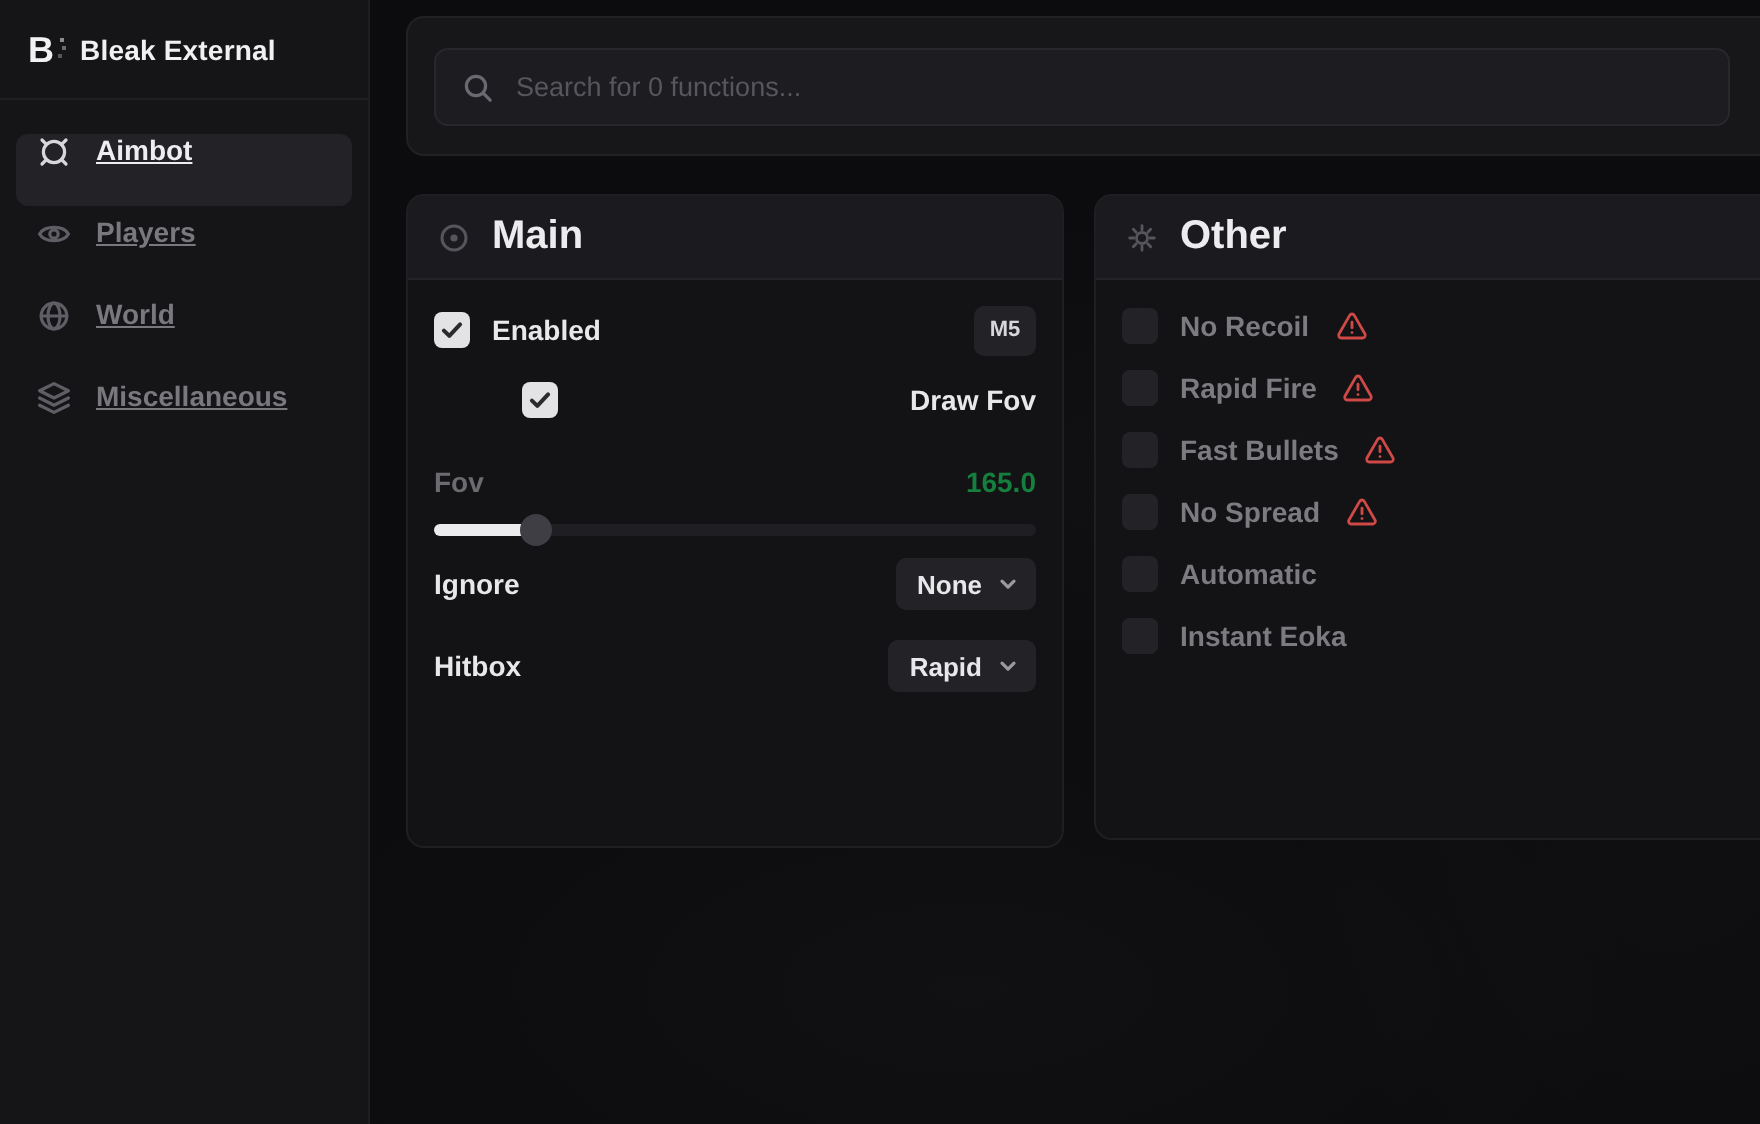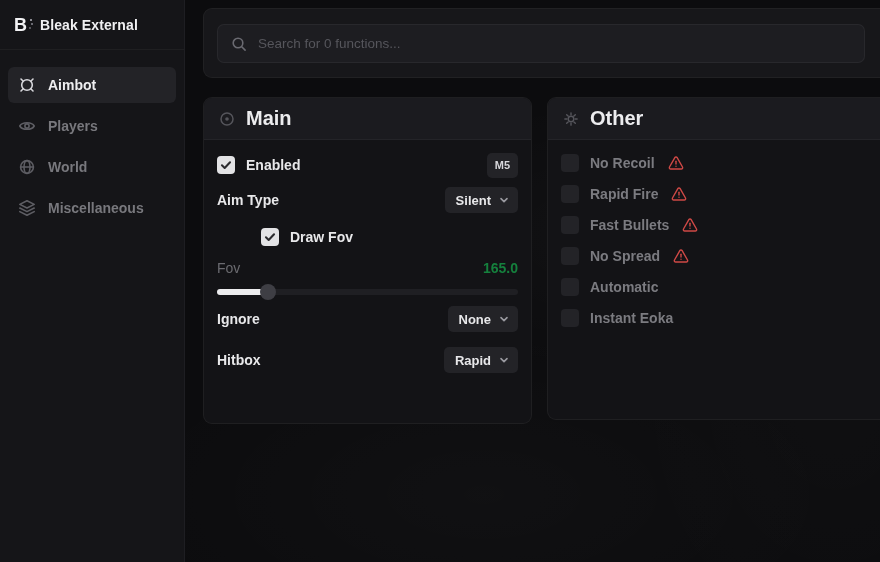--- a/index.html
+++ b/index.html
@@ -28,23 +28,23 @@
     position:relative; font-size:18px; font-weight:800; color:#f2f2f4; line-height:1;
   }
   .logo-b::after {
     content:""; position:absolute; right:-5px; top:3px; width:2px; height:2px;
     background:#8b8b92; box-shadow:1px 4px 0 #6a6a72, -1px 8px 0 #55555c;
   }
   .app-title { font-size:14px; font-weight:700; color:#f0f0f2; letter-spacing:0.1px; }
 
   .sidebar-nav { padding:17px 8px 8px 8px; }
   .nav-item {
-    display:flex; align-items:center; gap:12px; height:36px; padding:0 10px;
+    display:flex; align-items:flex-start; gap:12px; height:36px; padding:0 10px;
     border-radius:6px; margin-bottom:5px; cursor:pointer;
-    color:#78787d; font-size:14px; font-weight:600;
+    color:#78787d; font-size:14px; font-weight:600;text-decoration:underline;
   }
   .nav-item svg { color:#5e5e64; flex:none; }
   .nav-item.active { background:#232327; color:#eeeef0; }
   .nav-item.active svg { color:#d8d8dc; }
 
   
   .topbar {
     position:absolute; left:203px; top:8px; width:690px; height:70px;
     background:#17171a; border:1px solid rgba(255,255,255,0.045); border-radius:9px;
   }
@@ -94,23 +94,23 @@
   }
   .dropdown {
     height:26px; background:#232327; border-radius:5px; cursor:pointer;
     display:flex; align-items:center; gap:8px; padding:0 9px 0 11px;
     font-size:13px; font-weight:600; color:#e8e8ea;
   }
   .dropdown svg { color:#9a9aa0; }
 
   .row-enabled { height:26px; margin-bottom:9px; }
   .row-aimtype { height:26px; margin-bottom:11px; }
-  .row-drawfov { height:25px; margin-bottom:10px; justify-content:flex-start;padding-left:44px; }
+  .row-drawfov { height:25px; margin-bottom:20px; justify-content:space-between;padding-left:44px; }
   .row-fov { height:17px; margin-bottom:8px; }
-  .fov-label { font-size:14px; font-weight:400; color:#6b6b70; }
+  .fov-label { font-size:14px; font-weight:700; color:#6b6b70; }
   .fov-value { font-size:14px; font-weight:600; color:#15803d; }
   .row-ignore { height:26px; margin-bottom:15px; }
   .row-hitbox { height:26px; }
 
   .slider { position:relative; height:16px; margin-bottom:6px; cursor:pointer; }
   .slider-track { position:absolute; left:0; right:0; top:5px; height:6px; background:#1f1f23; border-radius:3px; }
   .slider-fill  { position:absolute; left:0; top:5px; height:6px; background:#ececee; border-radius:3px; }
   .slider-thumb { position:absolute; top:0; width:16px; height:16px; border-radius:50%; background:#3e3e44; }
 
   .o-row { display:flex; align-items:center; gap:11px; height:22px; margin-bottom:9px; }
@@ -189,29 +189,20 @@
         <div class="checkbox checked">
           <svg width="14" height="14" viewBox="0 0 18 18" fill="none" stroke="#2b2b2e" stroke-width="2.6" stroke-linecap="round" stroke-linejoin="round">
               <path d="M3.8 9.4l3.5 3.4L14.2 5.4"></path>
             </svg>
         </div>
         <span class="lbl">Enabled</span>
       </div>
       <div class="keybind">M5</div>
     </div>
 
-    <div class="row row-aimtype">
-      <span class="lbl">Aim Type</span>
-      <div class="dropdown">
-        <span>Silent</span>
-        <svg width="10" height="10" viewBox="0 0 10 10" fill="none" stroke="currentColor" stroke-width="1.6" stroke-linecap="round" stroke-linejoin="round">
-            <path d="M2 3.6l3 3l3-3"></path>
-          </svg>
-      </div>
-    </div>
 
     <div class="row row-drawfov check-group">
       <div class="checkbox checked">
         <svg width="14" height="14" viewBox="0 0 18 18" fill="none" stroke="#2b2b2e" stroke-width="2.6" stroke-linecap="round" stroke-linejoin="round">
             <path d="M3.8 9.4l3.5 3.4L14.2 5.4"></path>
           </svg>
       </div>
       <span class="lbl">Draw Fov</span>
     </div>
 

